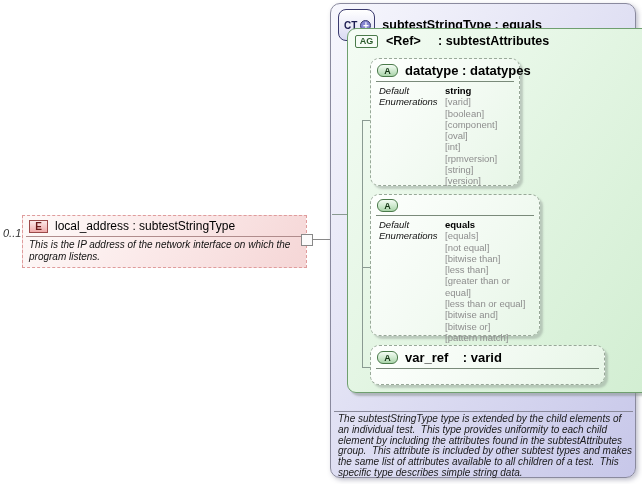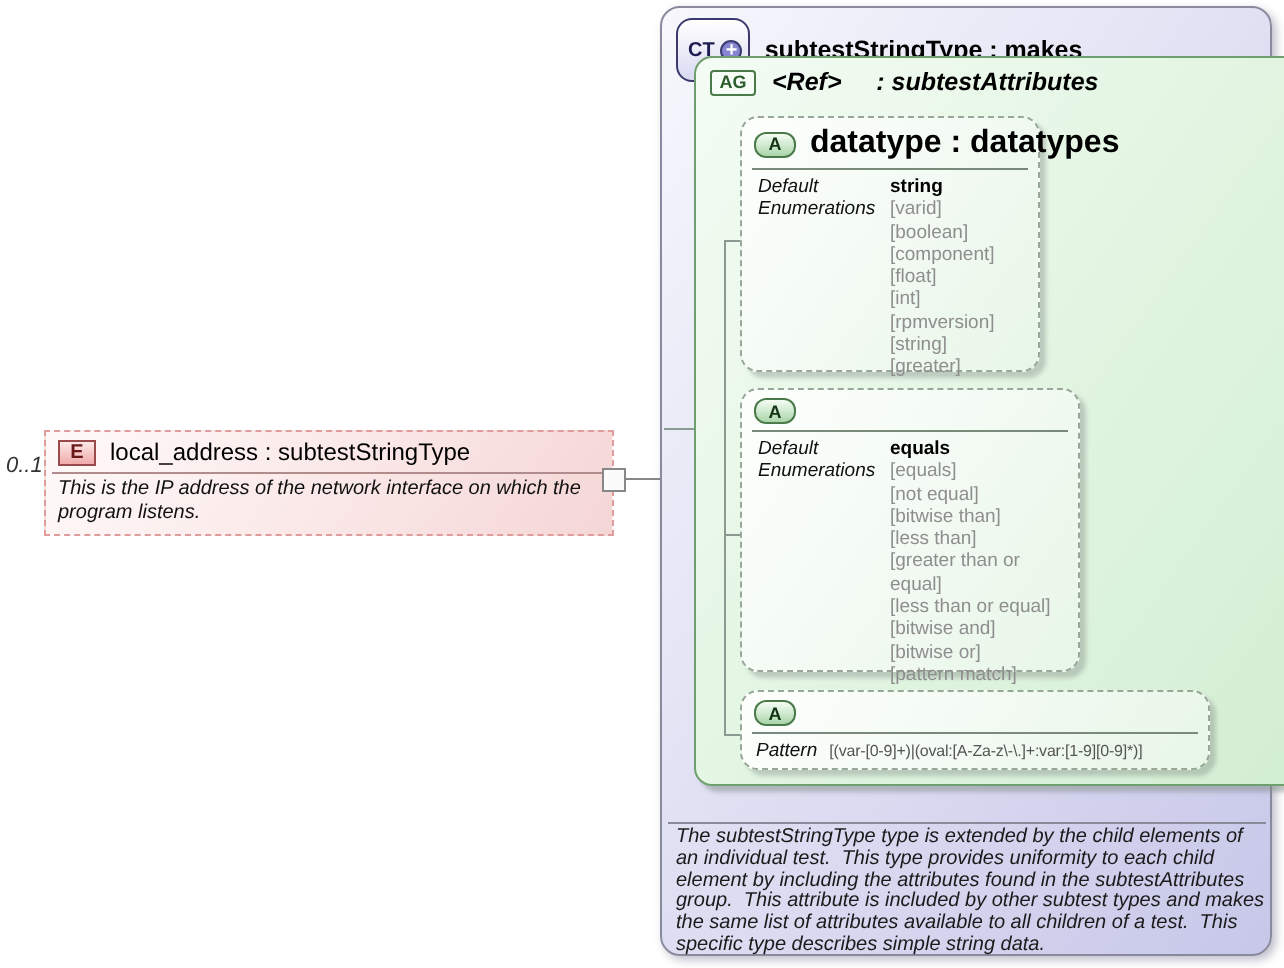--- a/index.html
+++ b/index.html
@@ -53,35 +53,35 @@
   .ct-title{font-size:12.5px;font-weight:bold;}
 
   
   .ag-box{
     left:16px;top:24px;width:304px;height:365px;box-sizing:border-box;
     border:1px solid #6f9f6f;border-radius:9px;
     background:linear-gradient(125deg,#f4fcf4 0%,#e2f5e2 50%,#d2eed2 100%);
     box-shadow:3px 3px 2px rgba(130,140,135,.5);
   }
   .ag-header{display:flex;align-items:center;gap:8px;padding:5px 7px;}
-  .ag-title{font-size:12.5px;font-weight:bold;font-style:italic;}
+  .ag-title{font-size:12.5px;font-weight:bold;}
 
   .tree{background:#8a9a92;}
 
   
   .attr-box{
     box-sizing:border-box;border:1px dashed #98a898;border-radius:9px;
     background:linear-gradient(125deg,#fdfffd 0%,#f2faf2 55%,#e7f6e7 100%);
     box-shadow:3px 3px 2px rgba(140,150,145,.45);
   }
   .attr-datatype{left:22px;top:29px;width:150px;height:128px;}
   .attr-operator{left:22px;top:165px;width:170px;height:142px;}
   .attr-varref{left:22px;top:316px;width:235px;height:40px;}
   .attr-header{display:flex;align-items:center;gap:7px;padding:4px 6px 3px;}
-  .attr-title{font-size:16px;font-weight:bold;}
+  .attr-title{font-size:13px;font-weight:bold;}
   .attr-rule{border-top:1px solid #7a8a7a;margin:0 5px;}
   .attr-body{display:flex;padding:3px 2px 2px 8px;font-size:9.5px;line-height:11.3px;}
   .lbl-col{width:66px;flex-shrink:0;font-style:italic;color:#111;}
   .val-col{flex:1;}
   .default-val{font-weight:bold;color:#000;}
   .enum-list div{color:#8e8e8e;}
   .pattern-row{display:flex;gap:6px;padding:3px 4px 2px 7px;align-items:baseline;}
   .pattern-label{font-style:italic;font-size:9.5px;color:#111;flex-shrink:0;}
   .pattern-value{font-size:8px;color:#555;letter-spacing:-0.1px;white-space:nowrap;}
 
@@ -108,21 +108,21 @@
 
   <div class="abs conn-line" style="left:307px;top:239px;width:24px;height:1px;"></div>
   <div class="abs conn-square"></div>
 
   <div class="abs ct-box">
     <div class="ct-header">
       <span class="badge badge-ct">
         <span>CT</span>
         <span class="plus-circle">+</span>
       </span>
-      <span class="ct-title">subtestStringType : makes</span>
+      <span class="ct-title">subtestStringType : equals</span>
     </div>
 
     <div class="abs tree" style="left:1px;top:210px;width:30px;height:1px;"></div>
 
     <div class="abs ag-box">
       <div class="ag-header">
         <span class="badge badge-ag">AG</span>
         <span class="ag-title pre">&lt;Ref&gt;     : subtestAttributes</span>
       </div>
 
@@ -141,25 +141,25 @@
           <div class="lbl-col">
             <div>Default</div>
             <div>Enumerations</div>
           </div>
           <div class="val-col">
             <div class="default-val">string</div>
             <div class="enum-list">
                 <div>[varid]</div>
                 <div>[boolean]</div>
                 <div>[component]</div>
-                <div>[float]</div>
+                <div>[oval]</div>
                 <div>[int]</div>
                 <div>[rpmversion]</div>
                 <div>[string]</div>
-                <div>[greater]</div>
+                <div>[version]</div>
               </div>
           </div>
         </div>
       </div>
 
       <div class="abs attr-box attr-operator">
         <div class="attr-header">
           <span class="badge badge-a">A</span>
         </div>
         <div class="attr-rule"></div>
@@ -181,26 +181,23 @@
                 <div>[bitwise or]</div>
                 <div>[pattern match]</div>
               </div>
           </div>
         </div>
       </div>
 
       <div class="abs attr-box attr-varref">
         <div class="attr-header">
           <span class="badge badge-a">A</span>
+          <span class="attr-title pre">var_ref    : varid</span>
         </div>
         <div class="attr-rule"></div>
-        <div class="pattern-row">
-          <span class="pattern-label">Pattern</span>
-          <span class="pattern-value">[(var-[0-9]+)|(oval:[A-Za-z\-\.]+:var:[1-9][0-9]*)]</span>
-        </div>
       </div>
     </div>
 
     <div class="abs doc-rule"></div>
     <div class="abs ct-doc">The subtestStringType type is extended by the child elements of an individual test.  This type provides uniformity to each child element by including the attributes found in the subtestAttributes group.  This attribute is included by other subtest types and makes the same list of attributes available to all children of a test.  This specific type describes simple string data.</div>
   </div>
 
 </div>
 
 </body></html>

